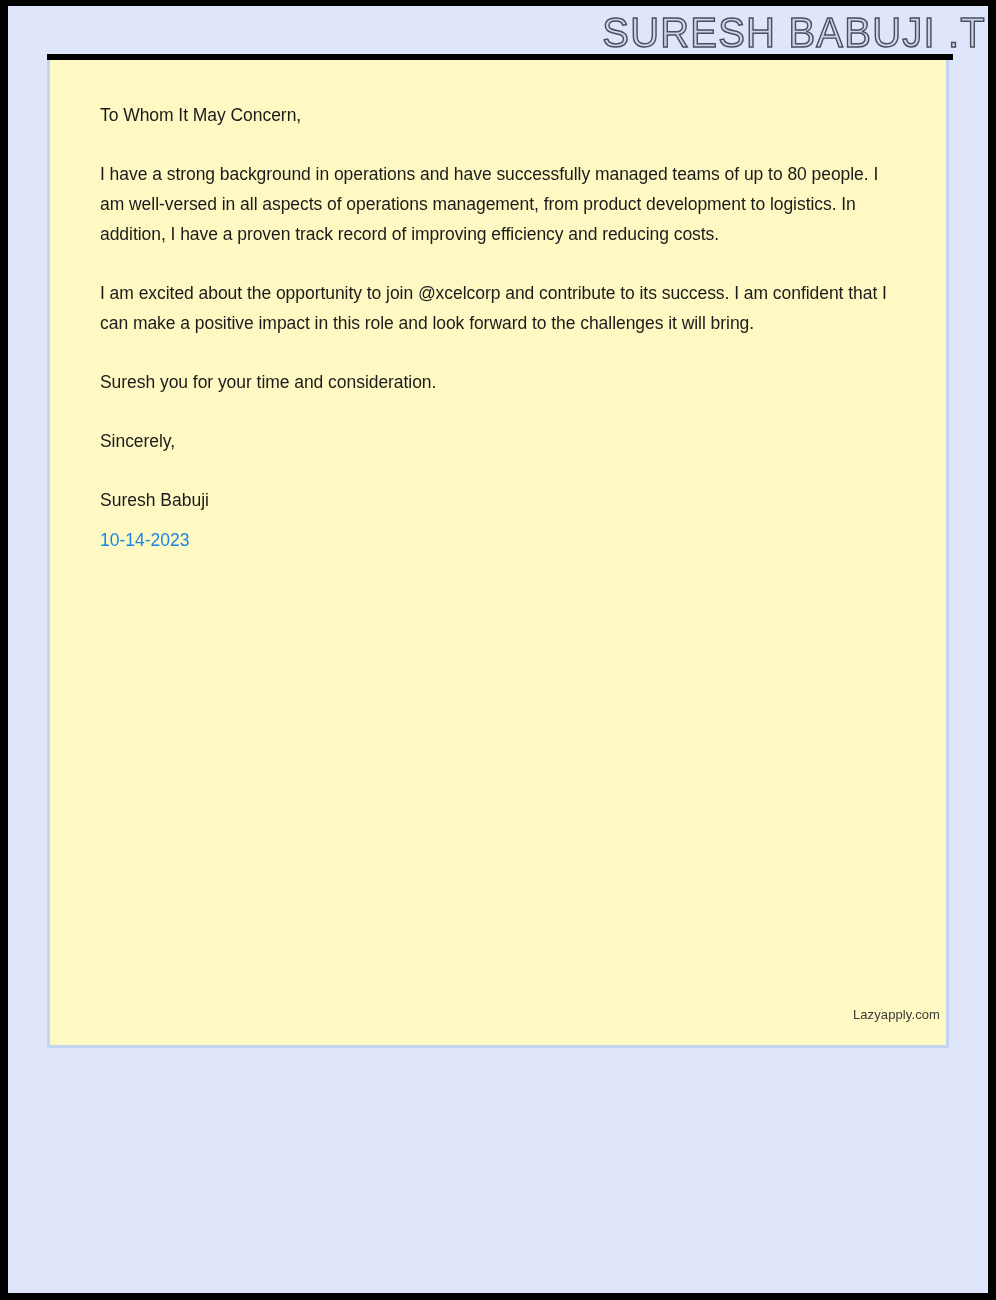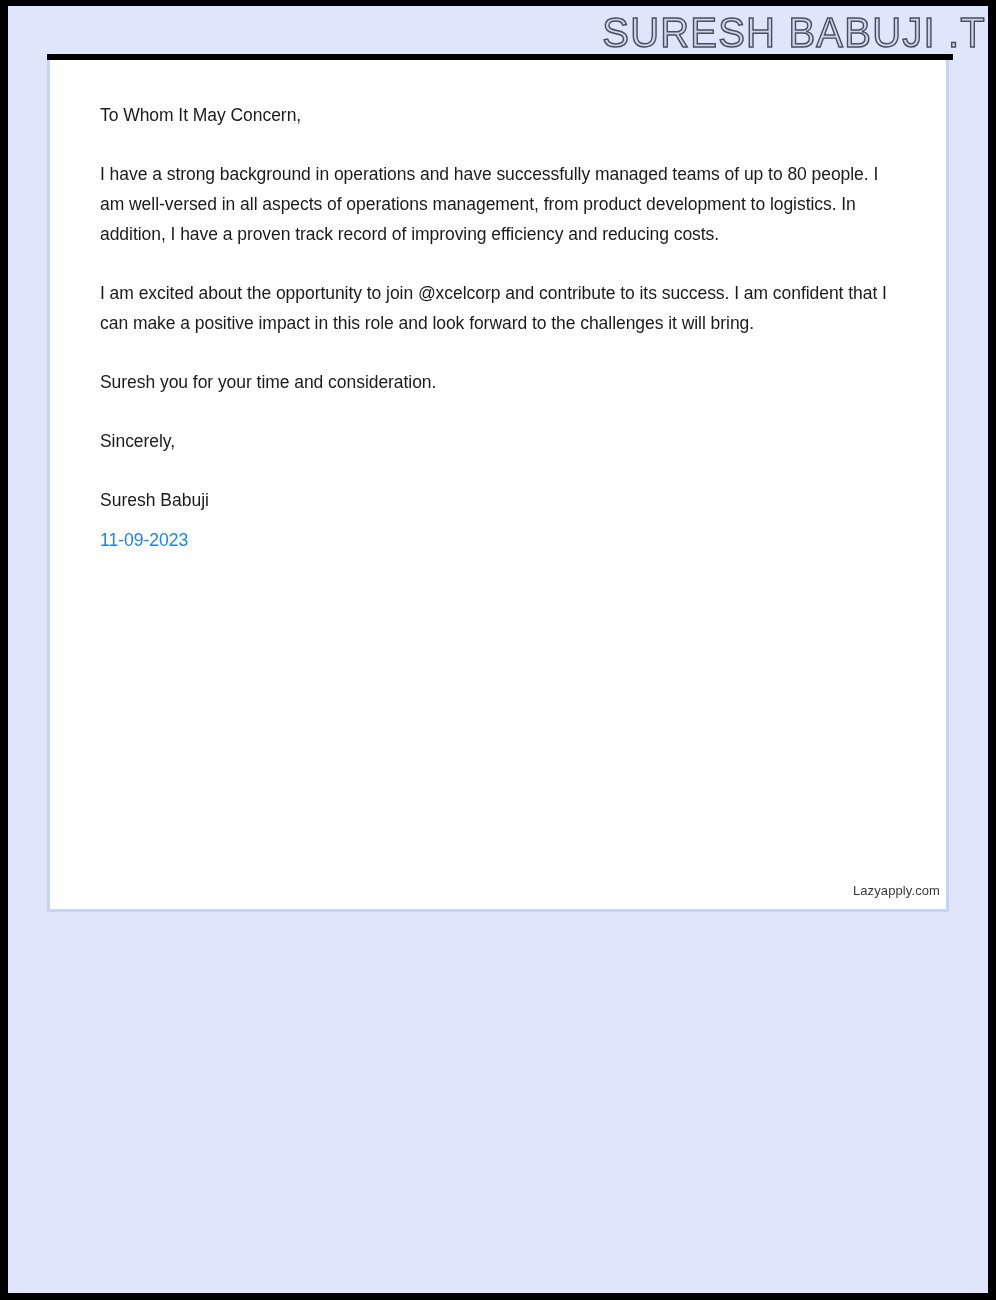--- a/index.html
+++ b/index.html
@@ -68,22 +68,22 @@
     height: 6px;
     background: #000000;
   }
 
   
   .letter-card {
     position: absolute;
     left: 39px;
     top: 54px;
     width: 902px;
-    height: 852px;
-    background: #ffffff;
+    height: 988px;
+    background: #fef9c3;
     border: 3px solid #c3d4f5;
     border-top: none;
     padding: 40px 46px 0 50px;
   }
 
   .letter-body {
     position: relative;
     height: 100%;
   }
 
@@ -110,21 +110,21 @@
     font-size: 17.5px;
     line-height: 30px;
     color: #1a84e8;
     margin: 0;
   }
 
   
   .card-footer {
     position: absolute;
     right: 6px;
-    bottom: 10px;
+    bottom: 22px;
     font-size: 13px;
     line-height: 16px;
     color: #3a3a3a;
     letter-spacing: 0.1px;
   }
 </style>
 </head>
 <body>
 
 <div class="page-frame">
@@ -145,21 +145,21 @@
         <p class="letter-para">I have a strong background in operations and have successfully managed teams of up to 80 people. I am well-versed in all aspects of operations management, from product development to logistics. In addition, I have a proven track record of improving efficiency and reducing costs.</p>
 
         <p class="letter-para">I am excited about the opportunity to join @xcelcorp and contribute to its success. I am confident that I can make a positive impact in this role and look forward to the challenges it will bring.</p>
 
         <p class="letter-para">Suresh you for your time and consideration.</p>
 
         <p class="letter-para tight">Sincerely,</p>
 
         <p class="sign-name">Suresh Babuji</p>
 
-        <p class="sign-date">11-09-2023</p>
+        <p class="sign-date">10-14-2023</p>
 
       </div>
 
       <div class="card-footer">Lazyapply.com</div>
     </div>
 
   </div>
 </div>
 
 </body></html>

